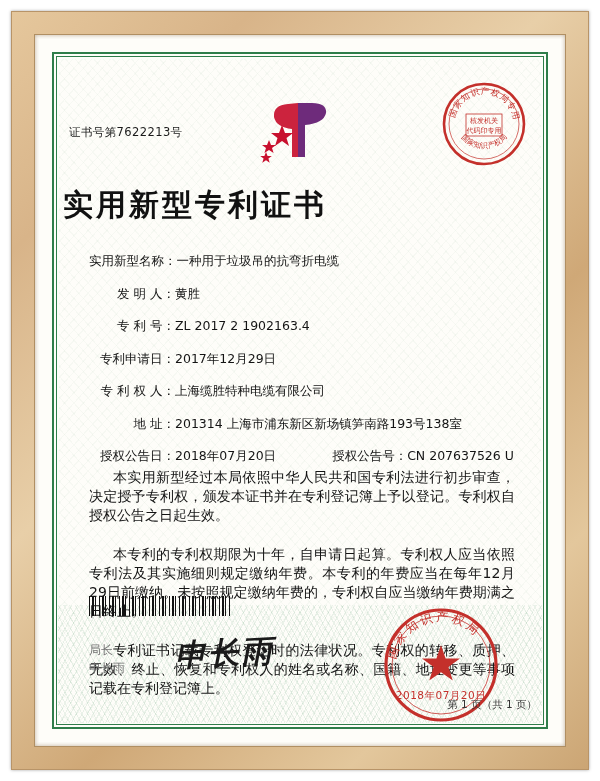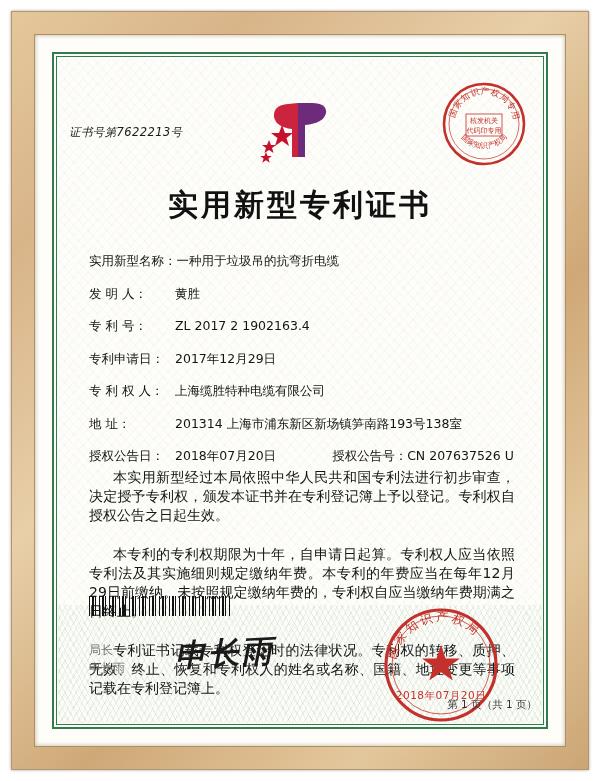--- a/index.html
+++ b/index.html
@@ -76,21 +76,20 @@
 
   
   .cert-no {
     position: absolute;
     left: 6px;
     top: 62px;
     font-family: "DejaVu Sans", sans-serif;
     font-size: 11.5px;
     color: #1a1a1a;
     letter-spacing: 0.4px;
-    font-style: italic;
   }
 
   
   .logo {
     position: absolute;
     left: 50%;
     top: 32px;
     transform: translateX(-50%);
     width: 96px;
     height: 72px;
@@ -104,21 +103,20 @@
     width: 86px;
     height: 86px;
   }
 
   
   .title {
     position: absolute;
     left: 0;
     right: 0;
     top: 122px;
-    text-align: center;
     font-family: "DejaVu Sans", sans-serif;
     font-size: 30px;
     font-weight: bold;
     color: #111111;
     letter-spacing: 3px;
   }
 
   
   .fields {
     position: absolute;
@@ -129,20 +127,21 @@
   .field-row {
     display: flex;
     align-items: baseline;
     margin-bottom: 15.5px;
     font-size: 12.5px;
     color: #141414;
   }
   .field-label {
     white-space: nowrap;
     flex: 0 0 auto;
+    text-align: right;
   }
   .field-label.w-wide { min-width: 86px; }
   .field-value {
     white-space: nowrap;
   }
   .field-row .tail {
     margin-left: 56px;
     white-space: nowrap;
     text-align: right;
   }

